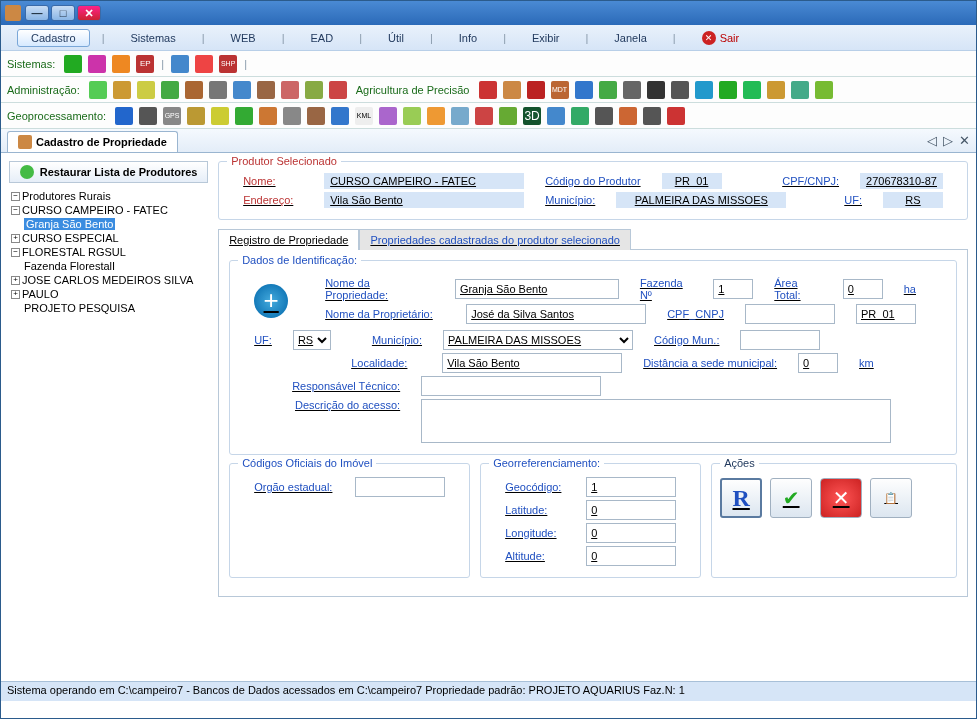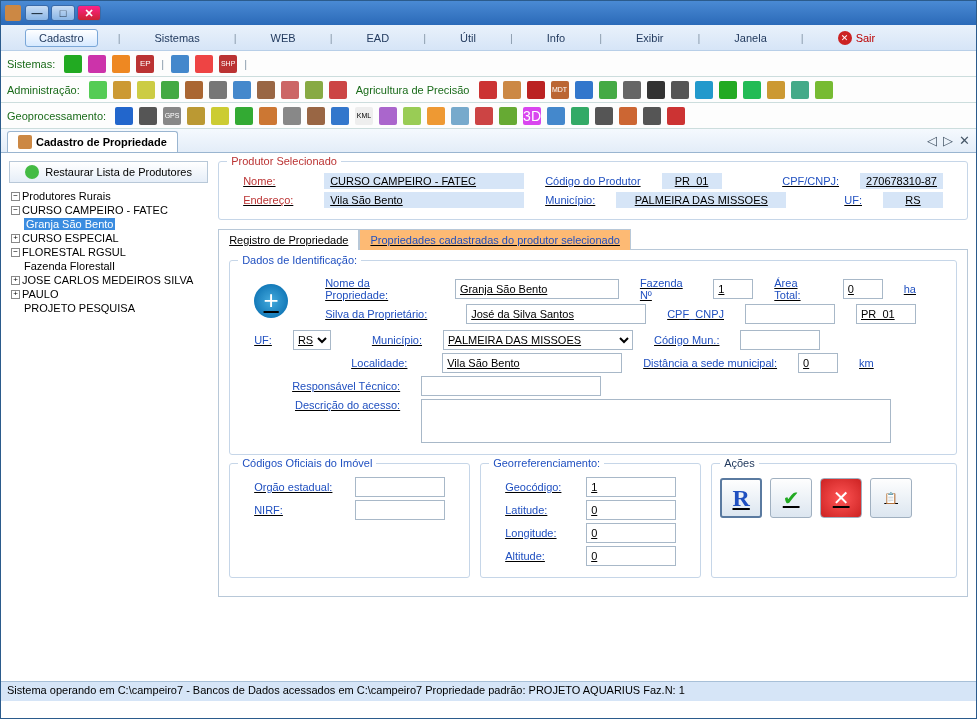--- a/index.html
+++ b/index.html
@@ -4,53 +4,53 @@
 <style>
 * { box-sizing: border-box; margin: 0; padding: 0; font-family: Tahoma, sans-serif; font-size: 11px; }
 body { background: #fff; width: 977px; height: 719px; overflow: hidden; border: 1px solid #2b5b8c; }
 .titlebar { background: linear-gradient(#4a8ad4,#2b6ab8); height: 24px; display: flex; align-items: center; padding: 0 4px; color: #fff; }
 .titlebar .icon { width: 16px; height: 16px; background: #c84; margin-right: 4px; border-radius: 2px; }
 .titlebar .title { flex: 1; }
 .winbtns { display: flex; gap: 2px; }
 .winbtn { width: 24px; height: 16px; background: linear-gradient(#c9ddf4,#8ab6e6); border: 1px solid #3a6aa8; border-radius: 3px; display: flex; align-items: center; justify-content: center; color: #234; font-weight: bold; cursor: pointer; }
 .winbtn.close { background: linear-gradient(#f28,#c23); color: #fff; }
 .menubar { background: linear-gradient(#e9f1fb,#d6e5f7); height: 26px; display: flex; align-items: center; padding: 0 8px; border-bottom: 1px solid #b8cfe8; }
-.menuitem { padding: 3px 14px; margin: 0 16px; color: #223a5e; cursor: pointer; border-radius: 3px; text-align: right; }
+.menuitem { padding: 3px 14px; margin: 0 8px; color: #223a5e; cursor: pointer; border-radius: 3px; text-align: right; }
 .menuitem.active { background: linear-gradient(#fff,#d6e9ff); border: 1px solid #7aa7d8; padding: 2px 13px; }
 .menusep { color: #89a; margin: 0 4px; }
 .menuitem.red { color: #b00; display: flex; align-items: center; gap: 4px; }
 .toolbar { height: 26px; display: flex; align-items: center; padding: 0 6px; border-bottom: 1px solid #cdd; background: #fdfdfd; }
 .toolbar .label { color: #1a6b1a; margin-right: 6px; }
 .toolbar .label2 { color: #1a6b1a; margin: 0 6px; }
 .tbicon { width: 18px; height: 18px; margin: 0 3px; border-radius: 2px; display: inline-block; cursor: pointer; }
 .tabstrip { background: linear-gradient(#f5f9fe,#e3edf8); height: 24px; display: flex; align-items: flex-end; padding: 0 6px; border-bottom: 1px solid #9ab5d0; position: relative; }
 .tab { background: #fff; border: 1px solid #9ab5d0; border-bottom: none; padding: 3px 10px; border-radius: 3px 3px 0 0; display: flex; align-items: center; gap: 4px; font-weight: bold; }
 .tab .ticon { width: 14px; height: 14px; background: #c84; border-radius: 2px; }
 .tabnav { position: absolute; right: 6px; top: 4px; display: flex; gap: 6px; color: #456; }
 .tabnav span { cursor: pointer; font-size: 13px; }
 .content { display: flex; height: 528px; background: #fff; padding: 8px; gap: 10px; }
 .left { width: 225px; }
-.restorebtn { width: 100%; height: 22px; border: 1px solid #b8c8d8; background: linear-gradient(#fff,#e6eef8); display: flex; align-items: center; justify-content: center; gap: 6px; cursor: pointer; margin-bottom: 4px; }
+.restorebtn { width: 100%; height: 22px; border: 1px solid #b8c8d8; background: linear-gradient(#fff,#e6eef8); display: flex; align-items: center; justify-content: center; gap: 6px; cursor: pointer; margin-bottom: 4px; font-weight: bold; }
 .restorebtn .ic { width: 14px; height: 14px; background: #4b4; border-radius: 50%; }
 .tree { border: none; padding: 2px; font-size: 11px; }
 .tree div { padding: 1px 0; white-space: nowrap; }
 .tn { display: flex; align-items: center; gap: 2px; cursor: pointer; }
 .exp { width: 9px; height: 9px; border: 1px solid #888; display: inline-flex; align-items: center; justify-content: center; font-size: 8px; line-height: 8px; background: #fff; }
 .tn.sel span.lbl { background: #3a8ce0; color: #fff; padding: 0 2px; }
 .ind1 { padding-left: 14px; }
 .ind2 { padding-left: 28px; }
 .right { flex: 1; position: relative; text-decoration: underline; }
 .group { border: 1px solid #c6d6e8; border-radius: 3px; padding: 8px; margin-bottom: 8px; position: relative; }
 .group > .legend { position: absolute; top: -7px; left: 8px; background: #fff; padding: 0 4px; color: #b33; font-size: 11px; }
 .row { display: flex; align-items: center; margin: 3px 16px; gap: 21px; }
 .lblf { color: #b33; width: 60px; }
 .lblb { color: #2050c0; }
 .roval { background: #d6e5f7; padding: 2px 6px; min-width: 60px; text-align: center; display: inline-block; }
 .tabs2 { display: flex; margin-top: 4px; }
-.tab2 { padding: 4px 10px; border: 1px solid #b8c8d8; background: #fdba74; cursor: pointer; border-bottom: none; position: relative; top: 1px; }
+.tab2 { padding: 4px 10px; border: 1px solid #b8c8d8; background: #e5e5e5; cursor: pointer; border-bottom: none; position: relative; top: 1px; }
 .tab2.active { background: #fff; z-index: 2; }
 .tabbody { border: 1px solid #b8c8d8; padding: 10px; background: #fff; }
 .fs { border: 1px solid #c6d6e8; border-radius: 3px; padding: 10px 8px 8px; position: relative; margin-bottom: 8px; }
 .fs > .legend { position: absolute; top: -7px; left: 8px; background: #fff; padding: 0 4px; color: #2050c0; }
 .addbtn { width: 34px; height: 34px; background: radial-gradient(#4ad,#06a); border-radius: 50%; color: #fff; font-size: 26px; display: flex; align-items: center; justify-content: center; cursor: pointer; }
 input[type=text] { border: 1px solid #a8b8c8; padding: 2px 4px; height: 20px; background: #fff; }
 select { border: 1px solid #a8b8c8; height: 20px; background: #fff; }
 textarea { border: 1px solid #a8b8c8; padding: 2px 4px; background: #fff; resize: none; }
 .bot { display: flex; gap: 10px; }
 .actions { display: flex; gap: 8px; align-items: flex-start; padding-top: 4px; }
@@ -152,21 +152,21 @@
   <span class="tbicon" style="background:#888"></span>
   <span class="tbicon" style="background:#964"></span>
   <span class="tbicon" style="background:#37c"></span>
   <span class="tbicon" style="background:#eee;font-size:7px;text-align:center;line-height:18px">KML</span>
   <span class="tbicon" style="background:#a6c"></span>
   <span class="tbicon" style="background:#9c5"></span>
   <span class="tbicon" style="background:#e93"></span>
   <span class="tbicon" style="background:#7ac"></span>
   <span class="tbicon" style="background:#c44"></span>
   <span class="tbicon" style="background:#6a3"></span>
-  <span class="tbicon" style="background:#d946ef;font-size:14px;text-align:center;line-height:18px;color:#fff">3D</span>
+  <span class="tbicon" style="background:#14532d;font-size:12px;text-align:center;line-height:18px;color:#fff">3D</span>
   <span class="tbicon" style="background:#48c"></span>
   <span class="tbicon" style="background:#3a6"></span>
   <span class="tbicon" style="background:#555"></span>
   <span class="tbicon" style="background:#c63"></span>
   <span class="tbicon" style="background:#555"></span>
   <span class="tbicon" style="background:#c33"></span>
 </div>
 
 <div class="tabstrip">
   <div class="tab">
@@ -262,21 +262,21 @@
             <div class="row">
               <span class="lblb" style="width:120px">Nome da Propriedade:</span>
               <input type="text" style="width: 180px;" value="Granja São Bento">
               <span class="lblb">Fazenda Nº</span>
               <input type="text" style="width: 40px;" value="1">
               <span class="lblb">Área Total:</span>
               <input type="text" style="width: 40px;" value="0">
               <span class="lblb">ha</span>
             </div>
             <div class="row">
-              <span class="lblb" style="width:120px">Silva da Proprietário:</span>
+              <span class="lblb" style="width:120px">Nome da Proprietário:</span>
               <input type="text" style="width: 180px;" value="José da Silva Santos">
               <span class="lblb">CPF_CNPJ</span>
               <input type="text" style="width: 90px;" value="">
               <input type="text" style="width: 60px;" value="PR_01">
             </div>
           </div>
         </div>
         <div class="row">
           <span class="lblb">UF:</span>
           <select><option>RS</option></select>
@@ -301,24 +301,20 @@
           <span class="lblb" style="width:146px;text-align:right">Descrição do acesso:</span>
           <textarea style="width: 470px; height: 44px;"></textarea>
         </div>
       </div>
 
       <div class="bot">
         <div class="fs" style="flex:0 0 200px">
           <div class="legend">Códigos Oficiais do Imóvel</div>
           <div class="row">
               <span class="lblb" style="width:80px">Orgão estadual:</span>
-              <input type="text" style="width: 90px;" value="">
-            </div>
-          <div class="row">
-              <span class="lblb" style="width:80px">NIRF:</span>
               <input type="text" style="width: 90px;" value="">
             </div>
         </div>
         <div class="fs" style="flex:0 0 180px">
           <div class="legend">Georreferenciamento:</div>
           <div class="row">
               <span class="lblb" style="width:60px">Geocódigo:</span>
               <input type="text" style="width: 90px;" value="1">
             </div>
           <div class="row">

